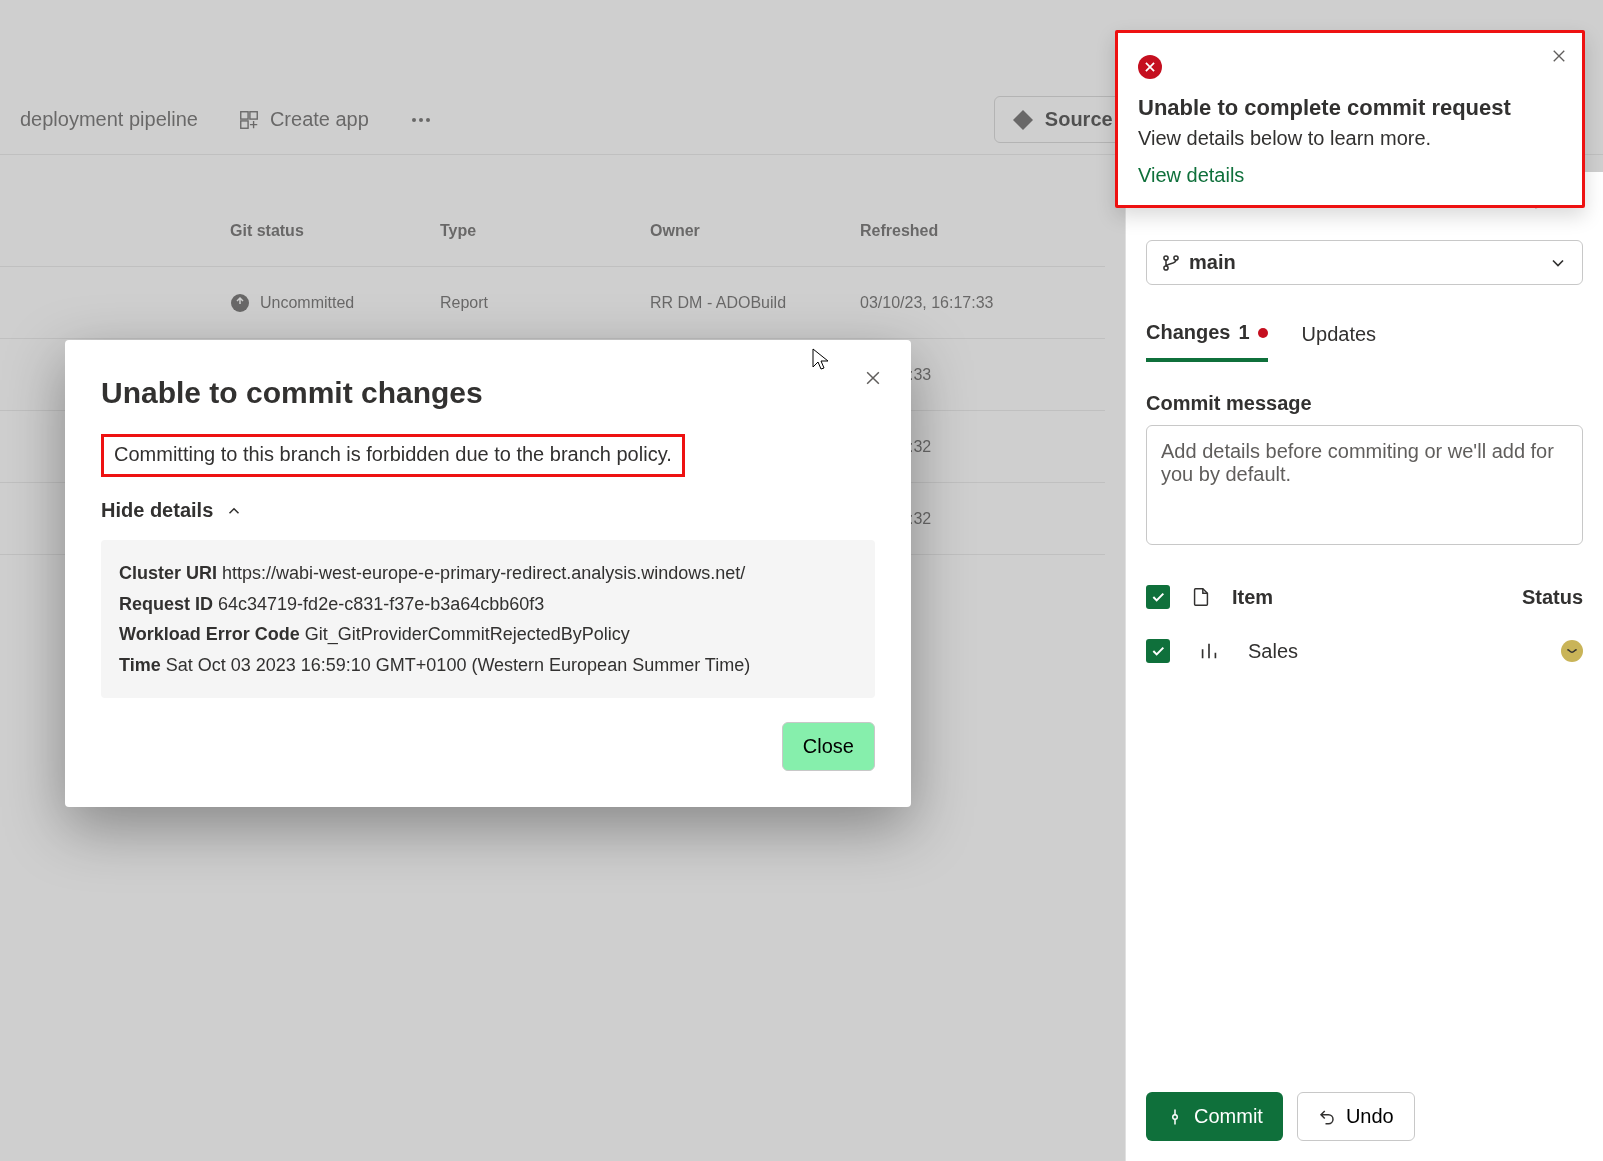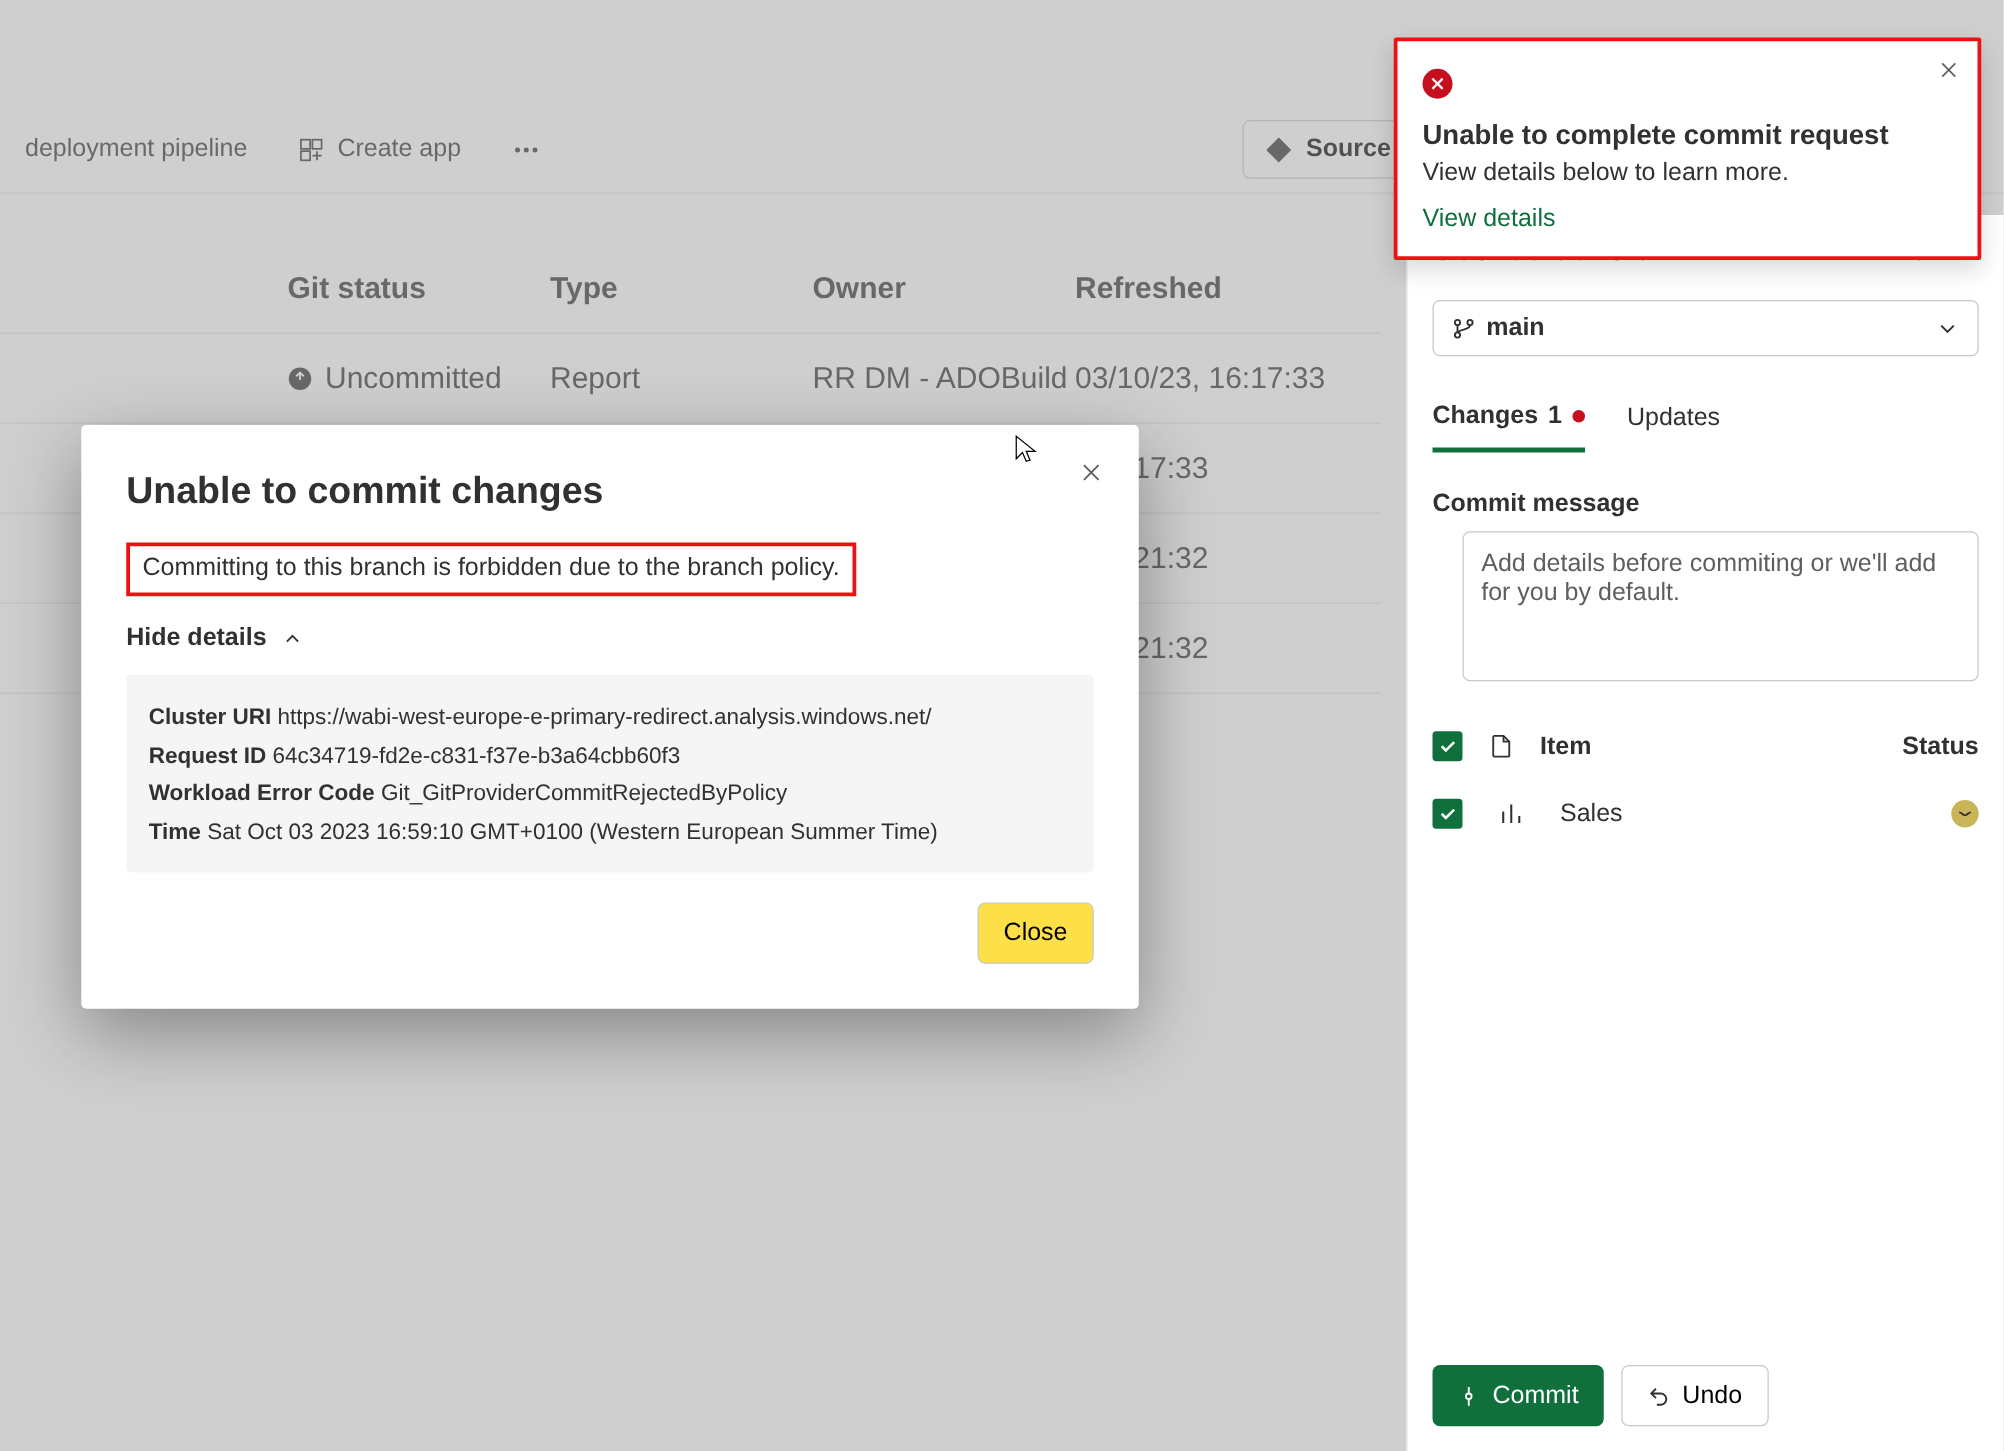--- a/index.html
+++ b/index.html
@@ -12,40 +12,40 @@
   .toolbar-item { display:flex; align-items:center; gap:10px; margin-right:40px; cursor:pointer; font-size:20px; }
   .toolbar-spacer { flex:1; }
   .src-btn { display:flex; align-items:center; gap:10px; border:1px solid #c8c8c8; border-radius:6px; padding:10px 16px; font-size:20px; font-weight:600; background:#fff; cursor:pointer; }
   .src-badge { background:#c50f1f; color:#fff; border-radius:4px; padding:2px 10px; font-size:18px; font-weight:600; }
   .filter-box { display:flex; align-items:center; gap:10px; border:1px solid #c8c8c8; border-radius:6px; padding:10px 16px; font-size:20px; background:#fff; margin-left:20px; width:320px; }
   .filter-box input { border:none; outline:none; font-size:20px; width:100%; }
   .icon { display:inline-flex; }
 
   
   .main-table { position:absolute; top:195px; left:0; width:1105px; }
-  .thead, .trow { display:flex; align-items:center; height:72px; padding:0 20px; border-bottom:1px solid #e1e1e1; font-size:24px; }
+  .thead, .trow { display:flex; align-items:center; height:72px; padding:0 20px; border-bottom:1px solid #e1e1e1; font-size:16px; }
   .thead { font-weight:600; }
   .col-name { width:210px; }
   .col-gitstatus { width:210px; display:flex; align-items:center; gap:10px; }
   .col-type { width:210px; }
   .col-owner { width:210px; }
   .col-refreshed { flex:1; }
 
   
   .side-panel { position:absolute; top:172px; right:0; width:478px; bottom:0; border-left:1px solid #e1e1e1; background:#fff; padding:0 20px 20px 20px; display:flex; flex-direction:column; z-index:40; }
   .sp-header { display:flex; align-items:center; height:54px; gap:14px; }
   .sp-header h2 { font-size:26px; font-weight:600; flex:1; }
   .branch-select { margin-top:14px; border:1px solid #c8c8c8; border-radius:6px; padding:10px 14px; display:flex; align-items:center; gap:8px; cursor:pointer; font-size:20px;font-weight:bold; }
   .branch-select .chev { margin-left:auto; }
   .sp-tabs { display:flex; gap:34px; margin-top:26px; }
   .sp-tab { padding:10px 0 14px 0; font-size:20px; cursor:pointer; display:flex; align-items:center; gap:8px; }
   .sp-tab.active { border-bottom:4px solid #0f703b; font-weight:600; }
   .dot { width:10px; height:10px; border-radius:50%; background:#c50f1f; display:inline-block; }
   .commit-label { font-size:20px; font-weight:600; margin-top:30px; }
-  .commit-box { margin-top:10px; border:1px solid #c8c8c8; border-radius:6px; padding:14px; min-height:120px; font-size:20px; color:#605e5c;margin-left:24px; }
+  .commit-box { margin-top:10px; border:1px solid #c8c8c8; border-radius:6px; padding:14px; min-height:120px; font-size:20px; color:#605e5c; }
   .sp-list-head { display:flex; align-items:center; margin-top:40px; gap:20px; font-size:20px; font-weight:600; }
   .sp-list-head .status { margin-left:auto; }
   .sp-row { display:flex; align-items:center; margin-top:30px; gap:28px; font-size:20px; }
   .sp-row .status { margin-left:auto; }
   .checkbox { width:24px; height:24px; background:#0f703b; border-radius:3px; display:flex; align-items:center; justify-content:center; cursor:pointer; }
   .sp-footer { margin-top:auto; display:flex; gap:14px; padding-top:20px; }
   .btn { border-radius:6px; padding:12px 20px; font-size:20px; display:flex; align-items:center; gap:10px; cursor:pointer; }
   .btn-primary { background:#0f703b; color:#fff; border:none; }
   .btn-secondary { background:#fff; border:1px solid #c8c8c8; }
   .status-dot { width:22px; height:22px; border-radius:50%; background:#c9b458; display:inline-flex; align-items:center; justify-content:center; }
@@ -60,21 +60,21 @@
 
   
   .modal { position:absolute; top:340px; left:65px; width:846px; background:#fff; border-radius:4px; box-shadow:0 20px 60px rgba(0,0,0,0.35); padding:36px; z-index:50; }
   .modal h1 { font-size:30px; font-weight:600; }
   .modal .close-x { position:absolute; top:28px; right:28px; cursor:pointer; }
   .modal .policy { margin-top:24px; border:3px solid #e11; padding:6px 10px 8px 10px; display:inline-block; font-size:20px; }
   .modal .hide-details { margin-top:22px; font-size:20px; font-weight:600; display:flex; align-items:center; gap:12px; cursor:pointer; }
   .modal .details { margin-top:18px; background:#f5f5f5; border-radius:4px; padding:18px; font-size:18px; line-height:1.7; }
   .modal .details b { font-weight:600; }
   .modal-footer { display:flex; justify-content:flex-end; margin-top:24px; }
-  .modal-footer .btn { border:1px solid #c8c8c8; background:#fde047; }
+  .modal-footer .btn { border:1px solid #c8c8c8; background:#86efac; }
 
   .cursor { position:absolute; top:348px; left:812px; z-index:70; pointer-events:none; }
 </style>
 </head>
 <body>
 
 <div class="app">
 
   <div class="toolbar">
     <div class="toolbar-item">

